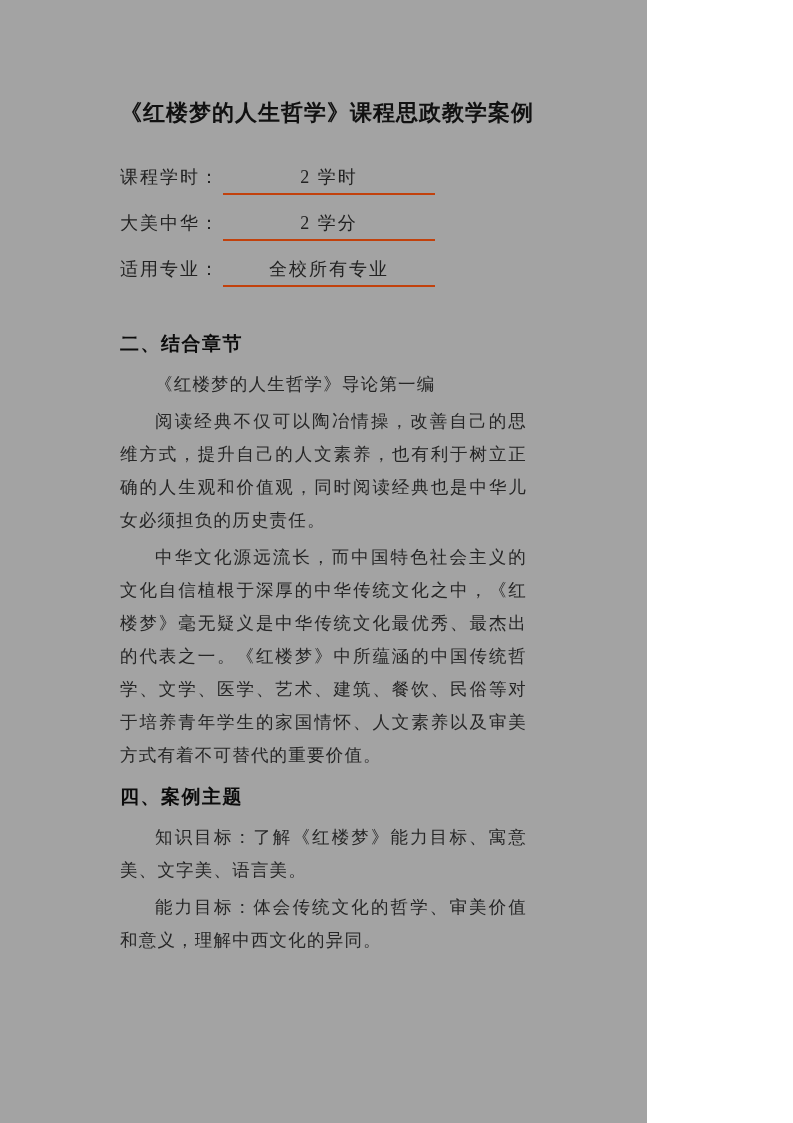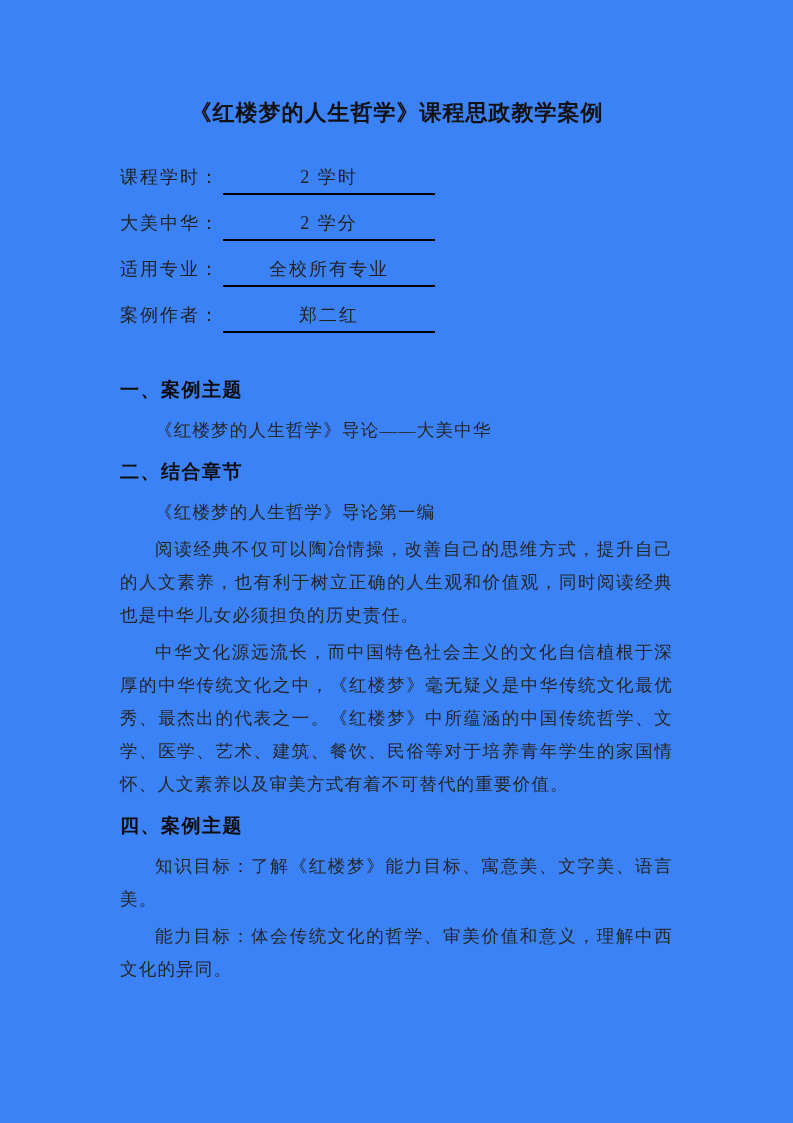--- a/index.html
+++ b/index.html
@@ -1,23 +1,23 @@
 <!DOCTYPE html>
 <html><head>
 <meta charset="utf-8">
 <style>
   * { margin: 0; padding: 0; box-sizing: border-box; }
   html, body { background: #ffffff; }
   body { width: 793px; }
 
   .page {
     position: relative;
-    width: 793px;
+    width: 647px;
     height: 1123px;
-    background: #3b82f6;
+    background: #a3a3a3;
     color: #1e1e1e;
     padding: 98px 120px 40px 120px;
     font-family: "Liberation Serif", serif;
     overflow: hidden;
   }
 
   .doc-title {
     font-size: 22px;
     font-weight: bold;
     text-align: center;
@@ -36,21 +36,21 @@
     letter-spacing: 2px;
     color: #222;
   }
 
   .meta-label { display: inline-block; }
 
   .meta-value {
     display: inline-block;
     width: 212px;
     text-align: center;
-    border-bottom: 2px solid #000000;
+    border-bottom: 2px solid #c2410c;
     padding-bottom: 1px;
     margin-left: 3px;
     letter-spacing: 2px;
     color: #222;
   }
 
   .doc-section h2 {
     font-family: "Liberation Sans", sans-serif;
     font-size: 19px;
     font-weight: bold;
@@ -79,29 +79,22 @@
   <div class="meta">
     <div class="meta-row">
       <span class="meta-label">课程学时：</span><span class="meta-value">2 学时</span>
     </div>
     <div class="meta-row">
       <span class="meta-label">大美中华：</span><span class="meta-value">2 学分</span>
     </div>
     <div class="meta-row">
       <span class="meta-label">适用专业：</span><span class="meta-value">全校所有专业</span>
     </div>
-    <div class="meta-row">
-      <span class="meta-label">案例作者：</span><span class="meta-value">郑二红</span>
-    </div>
   </div>
 
-  <div class="doc-section">
-    <h2>一、案例主题</h2>
-    <p>《红楼梦的人生哲学》导论——大美中华</p>
-  </div>
 
   <div class="doc-section">
     <h2>二、结合章节</h2>
     <p>《红楼梦的人生哲学》导论第一编</p>
   </div>
 
   <div class="doc-section">
     <p>阅读经典不仅可以陶冶情操，改善自己的思维方式，提升自己的人文素养，也有利于树立正确的人生观和价值观，同时阅读经典也是中华儿女必须担负的历史责任。</p>
     <p>中华文化源远流长，而中国特色社会主义的文化自信植根于深厚的中华传统文化之中，《红楼梦》毫无疑义是中华传统文化最优秀、最杰出的代表之一。《红楼梦》中所蕴涵的中国传统哲学、文学、医学、艺术、建筑、餐饮、民俗等对于培养青年学生的家国情怀、人文素养以及审美方式有着不可替代的重要价值。</p>
   </div>

